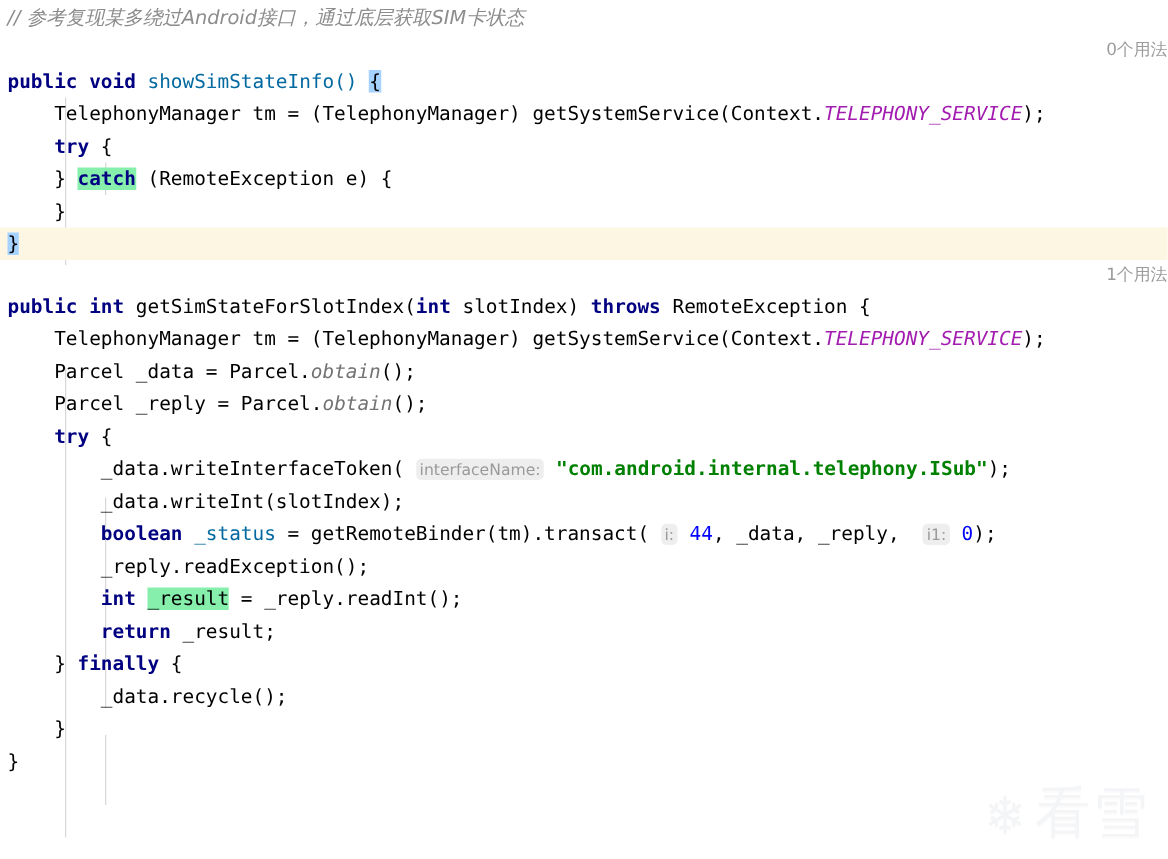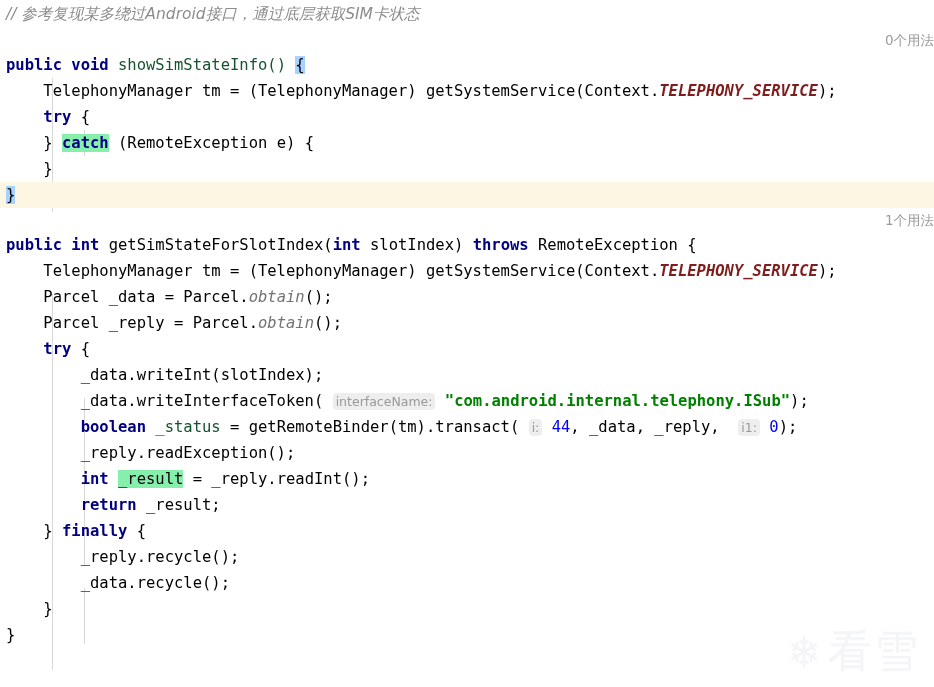--- a/index.html
+++ b/index.html
@@ -90,24 +90,24 @@
   
   .guide {
     position: absolute;
     width: 1px;
     background: #d8d8d8;
     pointer-events: none;
   }
 
   
   .kw      { color: #000080; font-weight: bold; }
-  .gray    { color: #14532d; text-align: center; }
+  .gray    { color: #0369a1; text-align: center; }
   .num     { color: #0000ff; }
   .str     { color: #008000; font-weight: bold; }
-  .static  { color: #7f1d1d; font-style: italic; font-weight: bold; }
+  .static  { color: #a21caf; font-style: italic; font-weight: normal; }
   .sitalic { color: #737373; font-style: italic; }
   .grayit  { color: #9b9b9b; font-style: italic; }
 
   .hl-yellow { background: #86efac; }
   .hl-blue   { background: #a6d2ff; }
 
   
   .hint {
     background: #eeeeee;
     color: #9a9a9a;
@@ -151,35 +151,34 @@
   <div class="line"><span class="kw">public</span> <span class="kw">int</span> <span>getSimStateForSlotIndex(</span><span class="kw">int</span><span> slotIndex) </span><span class="kw">throws</span><span> RemoteException {</span></div>
 
   <div class="line">    <span>TelephonyManager tm = (TelephonyManager) getSystemService(Context.</span><span class="static">TELEPHONY_SERVICE</span>);</div>
 
   <div class="line">    <span>Parcel _data = Parcel.</span><span class="sitalic">obtain</span><span>();</span></div>
 
   <div class="line">    <span>Parcel _reply = Parcel.</span><span class="sitalic">obtain</span><span>();</span></div>
 
   <div class="line">    <span class="kw">try</span> {</div>
 
+  <div class="line">        <span>_data.writeInterfaceToken(</span> <span class="hint">interfaceName:</span> <span class="str">"com.android.internal.telephony.ISub"</span><span>);</span></div>
+
   <div class="line">        <span>_data.writeInt(slotIndex);</span></div>
-
-  <div class="line">        <span>_data.writeInterfaceToken(</span> <span class="hint">interfaceName:</span> <span class="str">"com.android.internal.telephony.ISub"</span><span>);</span></div>
 
   <div class="line">        <span class="kw">boolean</span> <span class="gray">_status</span><span> = getRemoteBinder(tm).transact(</span> <span class="hint">i:</span> <span class="num">44</span><span>, _data, _reply, </span> <span class="hint">i1:</span> <span class="num">0</span><span>);</span></div>
 
   <div class="line">        <span>_reply.readException();</span></div>
 
   <div class="line">        <span class="kw">int</span> <span class="hl-yellow">_result</span><span> = _reply.readInt();</span></div>
 
   <div class="line">        <span class="kw">return</span><span> _result;</span></div>
 
   <div class="line"><span>    } </span><span class="kw">finally</span> {</div>
 
-  <div class="line">        <span>_reply.recycle();</span></div>
 
   <div class="line">        <span>_data.recycle();</span></div>
 
   <div class="line"><span>    }</span></div>
 
   <div class="line"><span>}</span></div>
 
   <div id="watermark">
     <span class="wm-flake">❄</span>
     <span class="wm-text">看雪</span>

